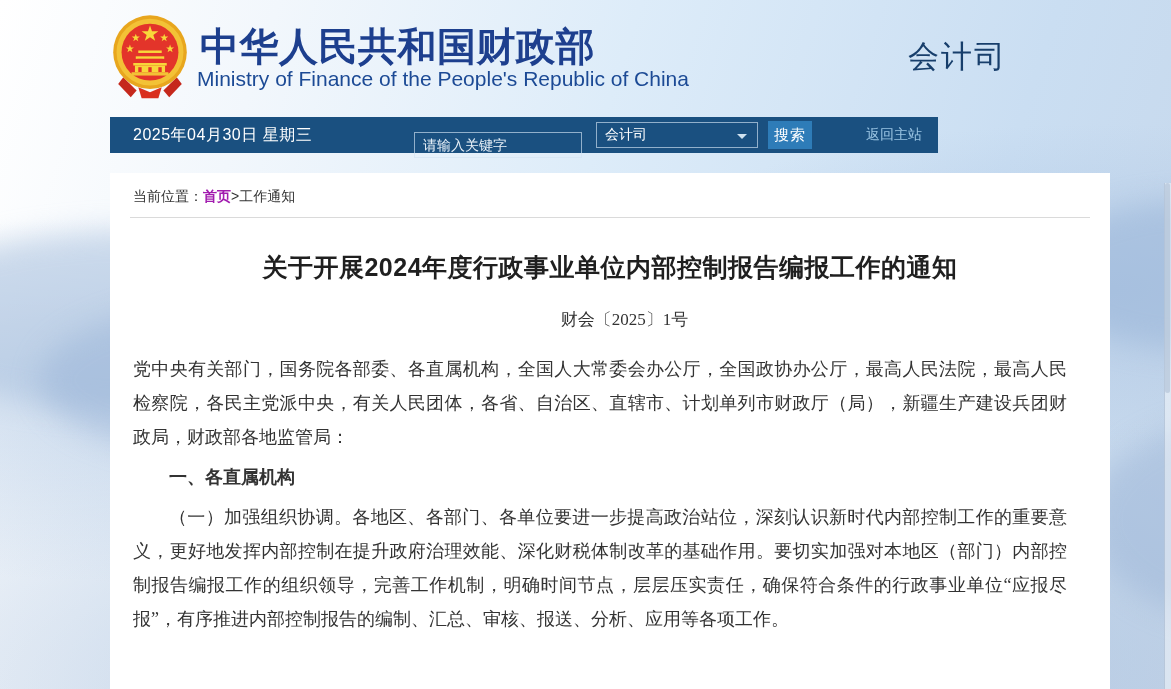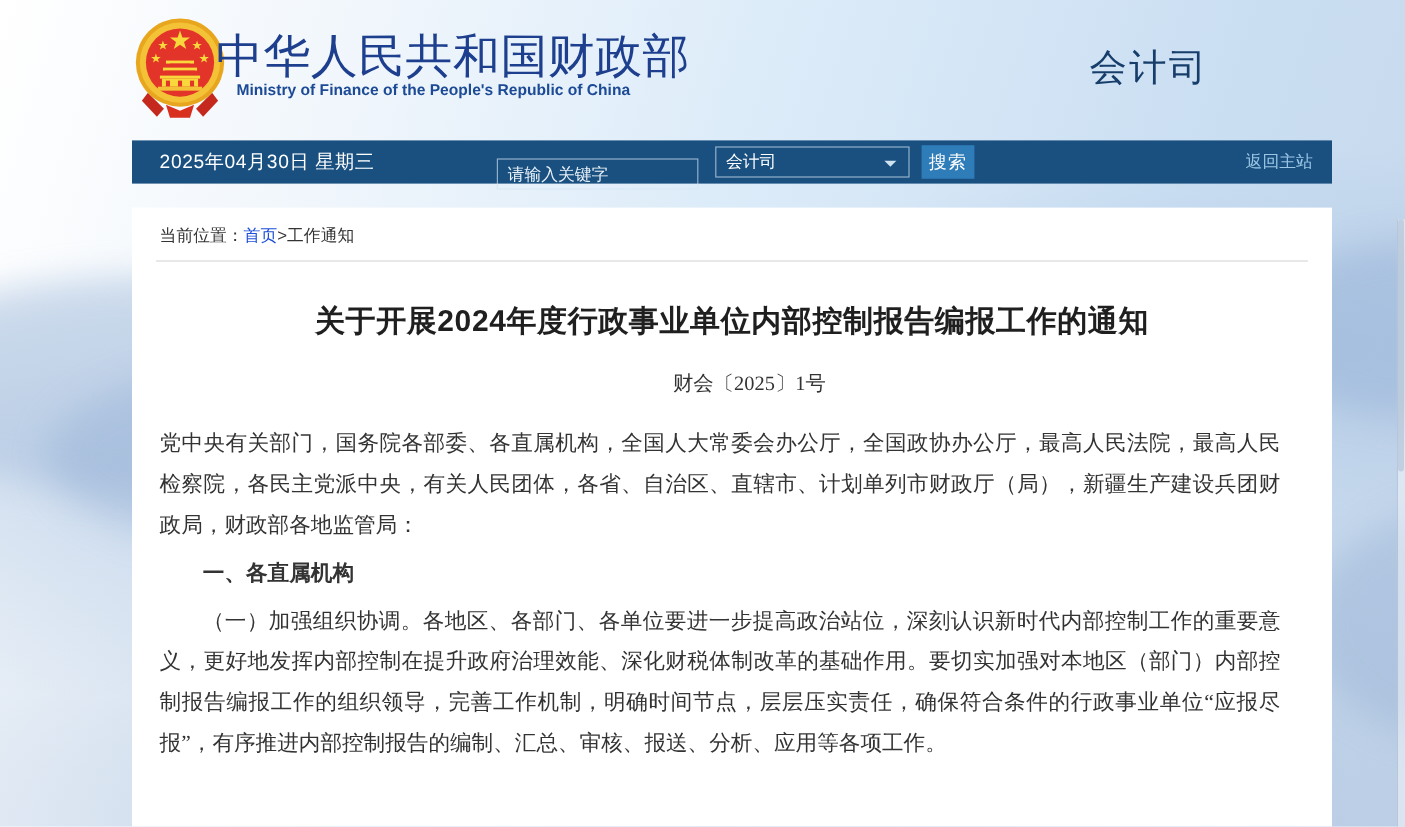--- a/index.html
+++ b/index.html
@@ -25,37 +25,37 @@
   }
   .m1 { left: -120px; top: 230px; width: 520px; height: 180px; background: rgba(158,184,218,0.45); }
   .m2 { left: 40px;  top: 300px; width: 420px; height: 160px; background: rgba(148,175,212,0.40); }
   .m3 { left: 1040px; top: 200px; width: 320px; height: 150px; background: rgba(152,180,216,0.50); }
   .m4 { left: 1090px; top: 420px; width: 300px; height: 200px; background: rgba(150,176,212,0.42); }
 
   
   .site-header { position: absolute; left: 0; top: 0; width: 1171px; height: 117px; }
   .emblem { position: absolute; left: 108px; top: 12px; width: 84px; height: 92px; }
   .ministry-cn {
-    position: absolute; left: 180px; top: 20px;
-    font-size: 39px; font-weight: normal; color: #1d3f8e;
+    position: absolute; left: 200px; top: 20px;
+    font-size: 39px; font-weight: bold; color: #1d3f8e;
     letter-spacing: 0.5px; white-space: nowrap;
   }
   .ministry-en {
     position: absolute; left: 197px; top: 67px;
-    font-size: 13px; font-weight: bold; color: #1c4a95; white-space: nowrap;
+    font-size: 21px; font-weight: normal; color: #1c4a95; white-space: nowrap;
   }
   .dept-name {
     position: absolute; left: 908px; top: 36px;
     font-size: 31px; color: #173e6b; font-weight: 500; letter-spacing: 2px;
   }
 
   
   .navbar {
     position: absolute; left: 110px; top: 117px;
-    width: 1000px; height: 36px;
+    width: 828px; height: 36px;
     background: #1a5080;
   }
   .nav-date {
     position: absolute; left: 23px; top: 0; height: 36px;
     display: flex; align-items: center;
     color: #ffffff; font-size: 16px; letter-spacing: 0.5px;
   }
   .nav-search-input {
     position: absolute; left: 304px; top: 15px;
     width: 168px; height: 26px;
@@ -97,21 +97,21 @@
   .content {
     position: absolute; left: 110px; top: 173px;
     width: 1000px; height: 516px;
     background: #ffffff;
     overflow: hidden;
   }
   .breadcrumb {
     padding: 15px 0 11px 23px;
     font-size: 14px; color: #333333;
   }
-  .breadcrumb a { color: #1d4ed8; text-decoration: none; cursor: pointer; }
+  .breadcrumb a { color: #a21caf; text-decoration: none; cursor: pointer; font-weight: bold; }
   .crumb-divider {
     border-bottom: 1px solid #dadada;
     margin: 0 20px;
   }
   .article-title {
     margin: 33px 40px 0 40px;
     text-align: center;
     font-size: 25px; font-weight: bold; color: #1f1f1f;
     letter-spacing: 0.5px;
   }

